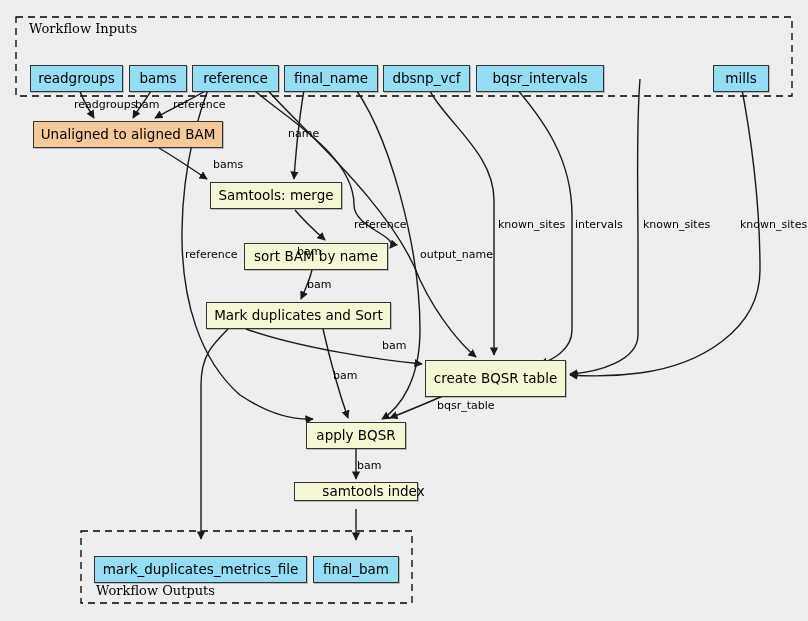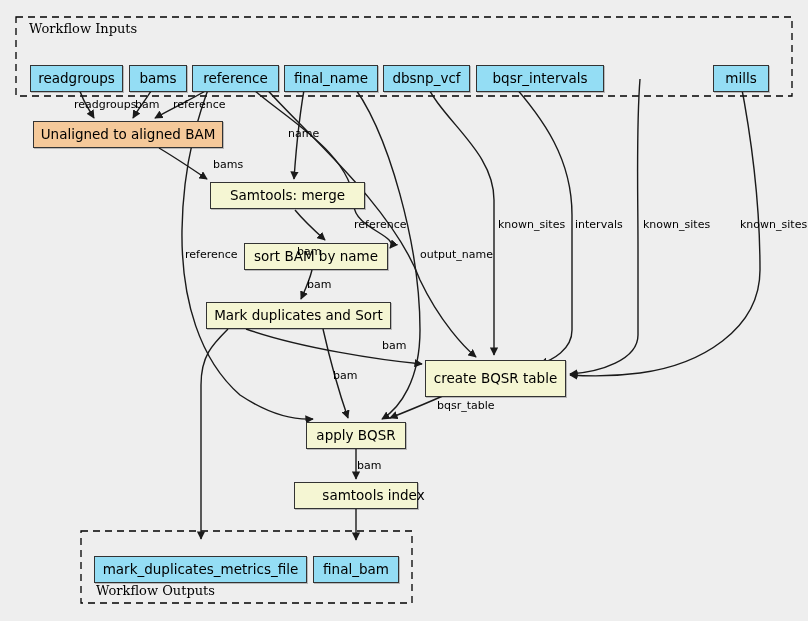--- a/index.html
+++ b/index.html
@@ -143,26 +143,26 @@
 
   <div class="node io" style="left:30px; top:52px; width:93px; height:27px;">readgroups</div>
   <div class="node io" style="left:129px; top:52px; width:58px; height:27px;">bams</div>
   <div class="node io" style="left:192px; top:52px; width:87px; height:27px;">reference</div>
   <div class="node io" style="left:284px; top:52px; width:94px; height:27px;">final_name</div>
   <div class="node io" style="left:383px; top:52px; width:87px; height:27px;">dbsnp_vcf</div>
   <div class="node io" style="left:476px; top:52px; width:128px; height:27px;">bqsr_intervals</div>
   <div class="node io" style="left:713px; top:52px; width:56px; height:27px;">mills</div>
 
   <div class="node scatter" style="left:33px; top:121px; width:190px; height:27px;">Unaligned to aligned BAM</div>
-  <div class="node step" style="left:210px; top:182px; width:155px; height:27px;">Samtools: merge</div>
+  <div class="node step" style="left:210px; top:182px; width:132px; height:27px;">Samtools: merge</div>
   <div class="node step" style="left:206px; top:302px; width:185px; height:27px;">Mark duplicates and Sort</div>
   <div class="node step" style="left:244px; top:243px; width:144px; height:27px;">sort BAM by name</div>
   <div class="node step" style="left:425px; top:360px; width:141px; height:37px;">create BQSR table</div>
   <div class="node step" style="left:306px; top:422px; width:100px; height:27px;">apply BQSR</div>
-  <div class="node step" style="left:294px; top:482px; width:124px; height:27px;padding-left:44px;">samtools index</div>
+  <div class="node step" style="left:294px; top:482px; width:124px; height:19px;padding-left:44px;">samtools index</div>
 
   <div class="node io" style="left:94px; top:543px; width:213px; height:27px;">mark_duplicates_metrics_file</div>
   <div class="node io" style="left:313px; top:543px; width:86px; height:27px;">final_bam</div>
 
   <div class="edge-label" style="left:74px; top:99px;">readgroups</div>
   <div class="edge-label" style="left:135px; top:99px;">bam</div>
   <div class="edge-label" style="left:173px; top:99px;">reference</div>
   <div class="edge-label" style="left:288px; top:128px;">name</div>
   <div class="edge-label" style="left:213px; top:159px;">bams</div>
   <div class="edge-label" style="left:297px; top:246px;">bam</div>

